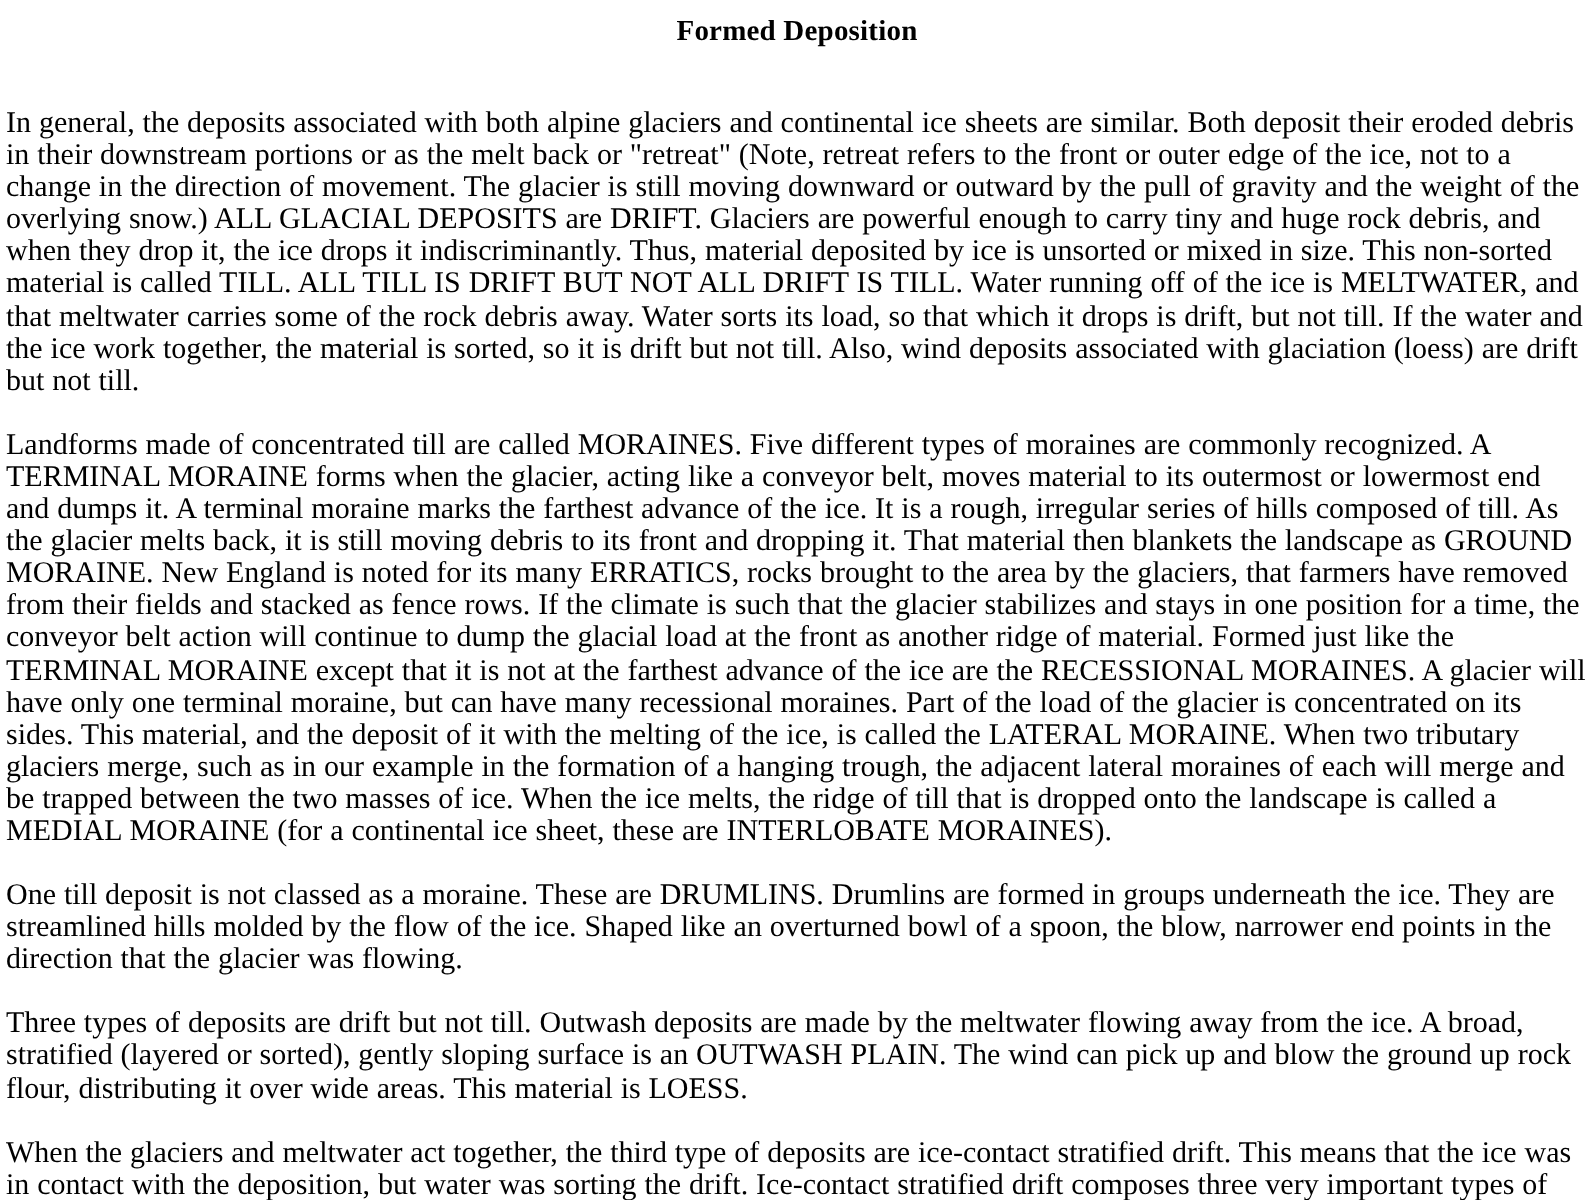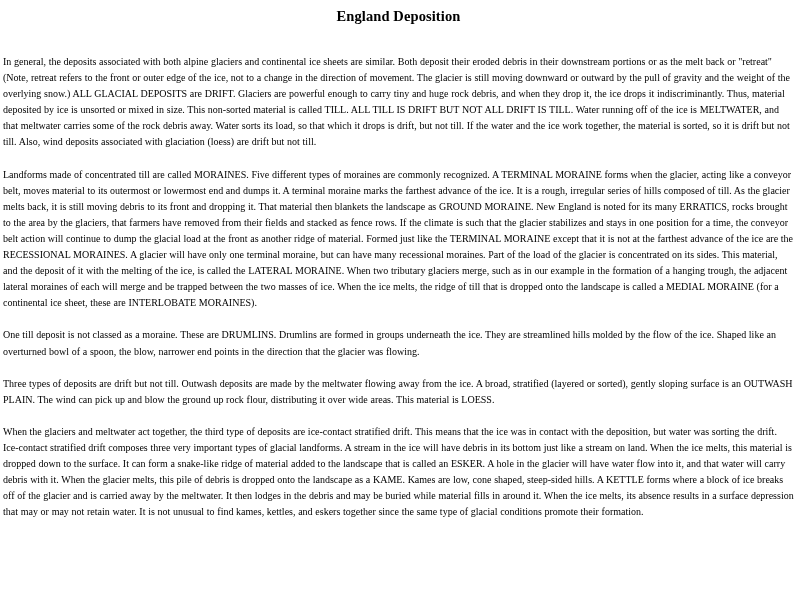--- a/index.html
+++ b/index.html
@@ -21,32 +21,32 @@
     font-size: 14.5px;
     font-weight: bold;
     text-align: center;
     margin: 2px 0 0 0;
     letter-spacing: 0.1px;
   }
   .doc-body {
     margin-top: 29px;
   }
   .doc-body p {
-    font-size: 10px;
+    font-size: 15px;
     line-height: 16.1px;
     margin: 0 0 16px 0;
     text-align: left;
     word-spacing: 0.2px;
   }
 </style>
 </head>
 <body>
 
 <div class="page">
-  <h1 class="doc-title">England Deposition</h1>
+  <h1 class="doc-title">Formed Deposition</h1>
   <div class="doc-body">
     <p>In general, the deposits associated with both alpine glaciers and continental ice sheets are similar. Both deposit their eroded debris in their downstream portions or as the melt back or "retreat" (Note, retreat refers to the front or outer edge of the ice, not to a change in the direction of movement. The glacier is still moving downward or outward by the pull of gravity and the weight of the overlying snow.) ALL GLACIAL DEPOSITS are DRIFT. Glaciers are powerful enough to carry tiny and huge rock debris, and when they drop it, the ice drops it indiscriminantly. Thus, material deposited by ice is unsorted or mixed in size. This non-sorted material is called TILL. ALL TILL IS DRIFT BUT NOT ALL DRIFT IS TILL. Water running off of the ice is MELTWATER, and that meltwater carries some of the rock debris away. Water sorts its load, so that which it drops is drift, but not till. If the water and the ice work together, the material is sorted, so it is drift but not till. Also, wind deposits associated with glaciation (loess) are drift but not till.</p>
     <p>Landforms made of concentrated till are called MORAINES. Five different types of moraines are commonly recognized. A TERMINAL MORAINE forms when the glacier, acting like a conveyor belt, moves material to its outermost or lowermost end and dumps it. A terminal moraine marks the farthest advance of the ice. It is a rough, irregular series of hills composed of till. As the glacier melts back, it is still moving debris to its front and dropping it. That material then blankets the landscape as GROUND MORAINE. New England is noted for its many ERRATICS, rocks brought to the area by the glaciers, that farmers have removed from their fields and stacked as fence rows. If the climate is such that the glacier stabilizes and stays in one position for a time, the conveyor belt action will continue to dump the glacial load at the front as another ridge of material. Formed just like the TERMINAL MORAINE except that it is not at the farthest advance of the ice are the RECESSIONAL MORAINES. A glacier will have only one terminal moraine, but can have many recessional moraines. Part of the load of the glacier is concentrated on its sides. This material, and the deposit of it with the melting of the ice, is called the LATERAL MORAINE. When two tributary glaciers merge, such as in our example in the formation of a hanging trough, the adjacent lateral moraines of each will merge and be trapped between the two masses of ice. When the ice melts, the ridge of till that is dropped onto the landscape is called a MEDIAL MORAINE (for a continental ice sheet, these are INTERLOBATE MORAINES).</p>
     <p>One till deposit is not classed as a moraine. These are DRUMLINS. Drumlins are formed in groups underneath the ice. They are streamlined hills molded by the flow of the ice. Shaped like an overturned bowl of a spoon, the blow, narrower end points in the direction that the glacier was flowing.</p>
     <p>Three types of deposits are drift but not till. Outwash deposits are made by the meltwater flowing away from the ice. A broad, stratified (layered or sorted), gently sloping surface is an OUTWASH PLAIN. The wind can pick up and blow the ground up rock flour, distributing it over wide areas. This material is LOESS.</p>
     <p>When the glaciers and meltwater act together, the third type of deposits are ice-contact stratified drift. This means that the ice was in contact with the deposition, but water was sorting the drift. Ice-contact stratified drift composes three very important types of glacial landforms. A stream in the ice will have debris in its bottom just like a stream on land. When the ice melts, this material is dropped down to the surface. It can form a snake-like ridge of material added to the landscape that is called an ESKER. A hole in the glacier will have water flow into it, and that water will carry debris with it. When the glacier melts, this pile of debris is dropped onto the landscape as a KAME. Kames are low, cone shaped, steep-sided hills. A KETTLE forms where a block of ice breaks off of the glacier and is carried away by the meltwater. It then lodges in the debris and may be buried while material fills in around it. When the ice melts, its absence results in a surface depression that may or may not retain water. It is not unusual to find kames, kettles, and eskers together since the same type of glacial conditions promote their formation.</p>
   </div>
 </div>
 
 </body></html>

